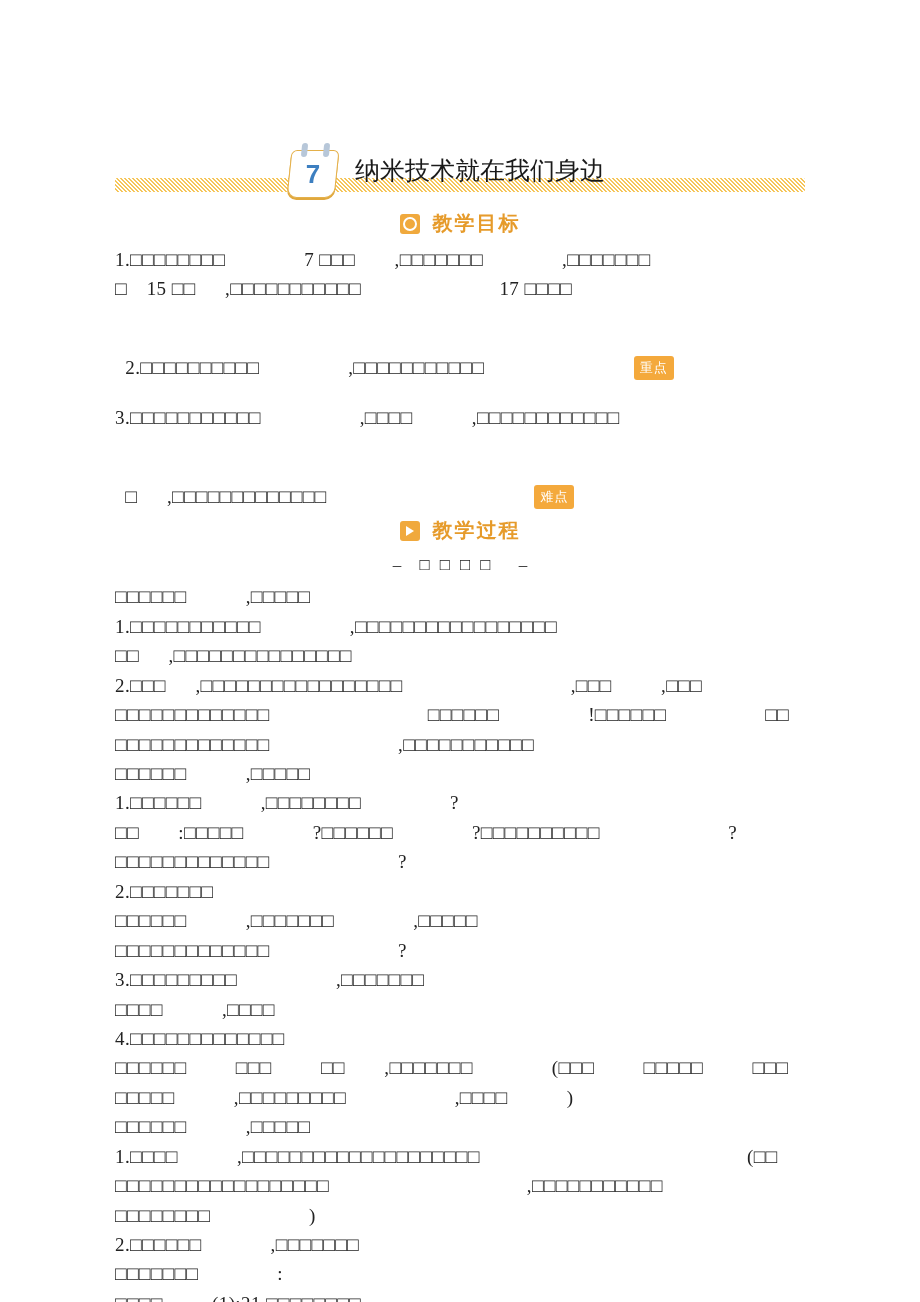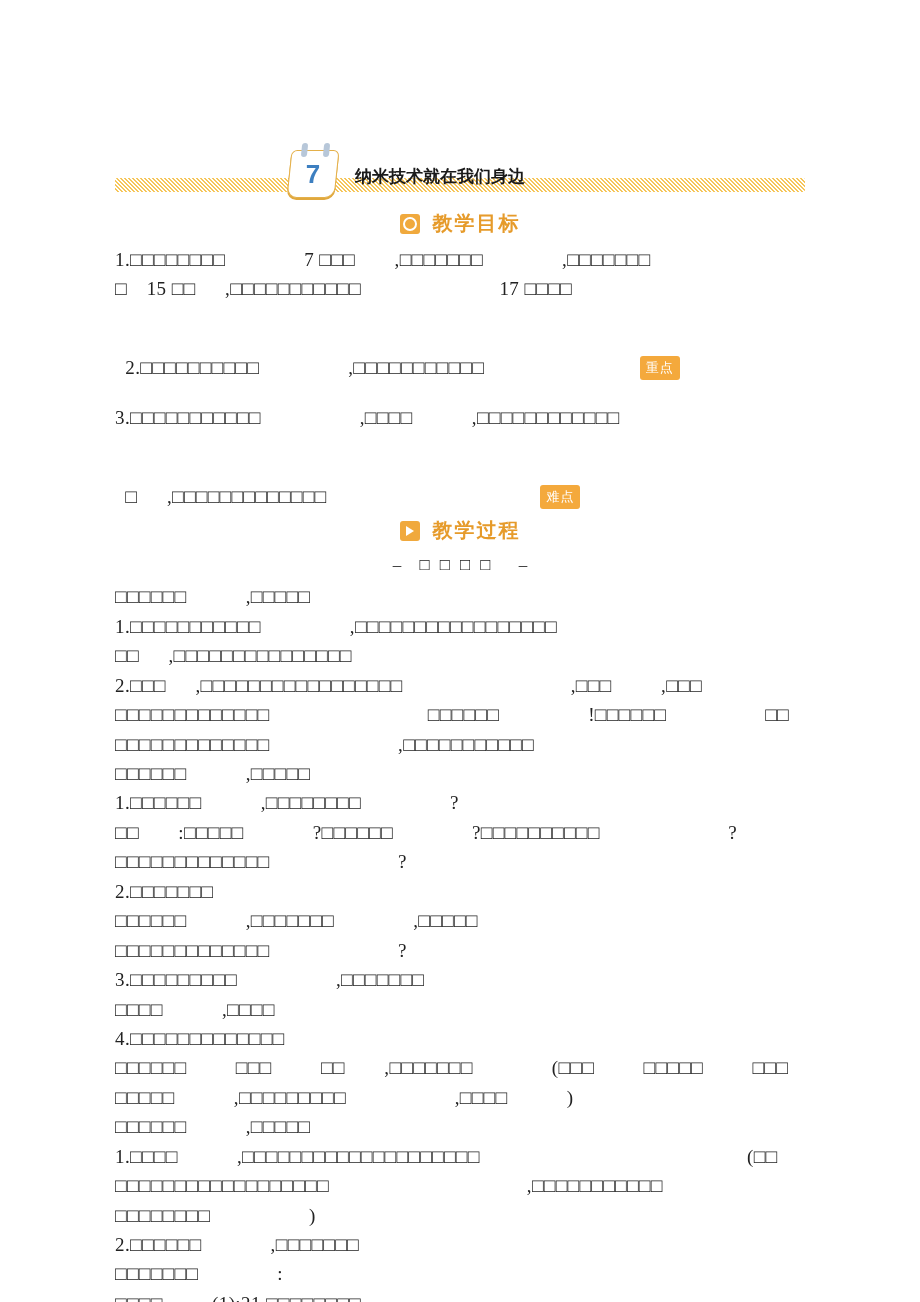--- a/index.html
+++ b/index.html
@@ -61,23 +61,23 @@
     font-weight: bold;
     font-size: 26px;
     color: #3d7fc0;
     line-height: 46px;
     transform: skewX(6deg);
   }
   .lesson-banner .title {
     position: absolute;
     left: 240px;
     bottom: 6px;
-    font-size: 17px;
+    font-size: 25px;
     font-family: "SimHei","Heiti SC",sans-serif;
-    font-weight: bold;
+    font-weight: normal;
     color: #1a1a1a;
     margin-top: 12px;
   }
 
   
   .sect-head {
     display: flex;
     justify-content: center;
     align-items: center;
     margin: 4px 0 6px;
@@ -127,21 +127,21 @@
   
   .pill {
     display: inline-block;
     background: #f4a93c;
     color: #fff;
     font-size: 13px;
     font-family: "SimHei","Heiti SC",sans-serif;
     padding: 2px 6px;
     border-radius: 3px;
     vertical-align: 2px;
-    margin-left: 20px;
+    margin-left: 14px;
     letter-spacing: 1px;
   }
 
   .para-gap { height: 20px; }
 </style>
 </head>
 <body>
 
 <div class="lesson-banner">
   <div class="strip"></div>

